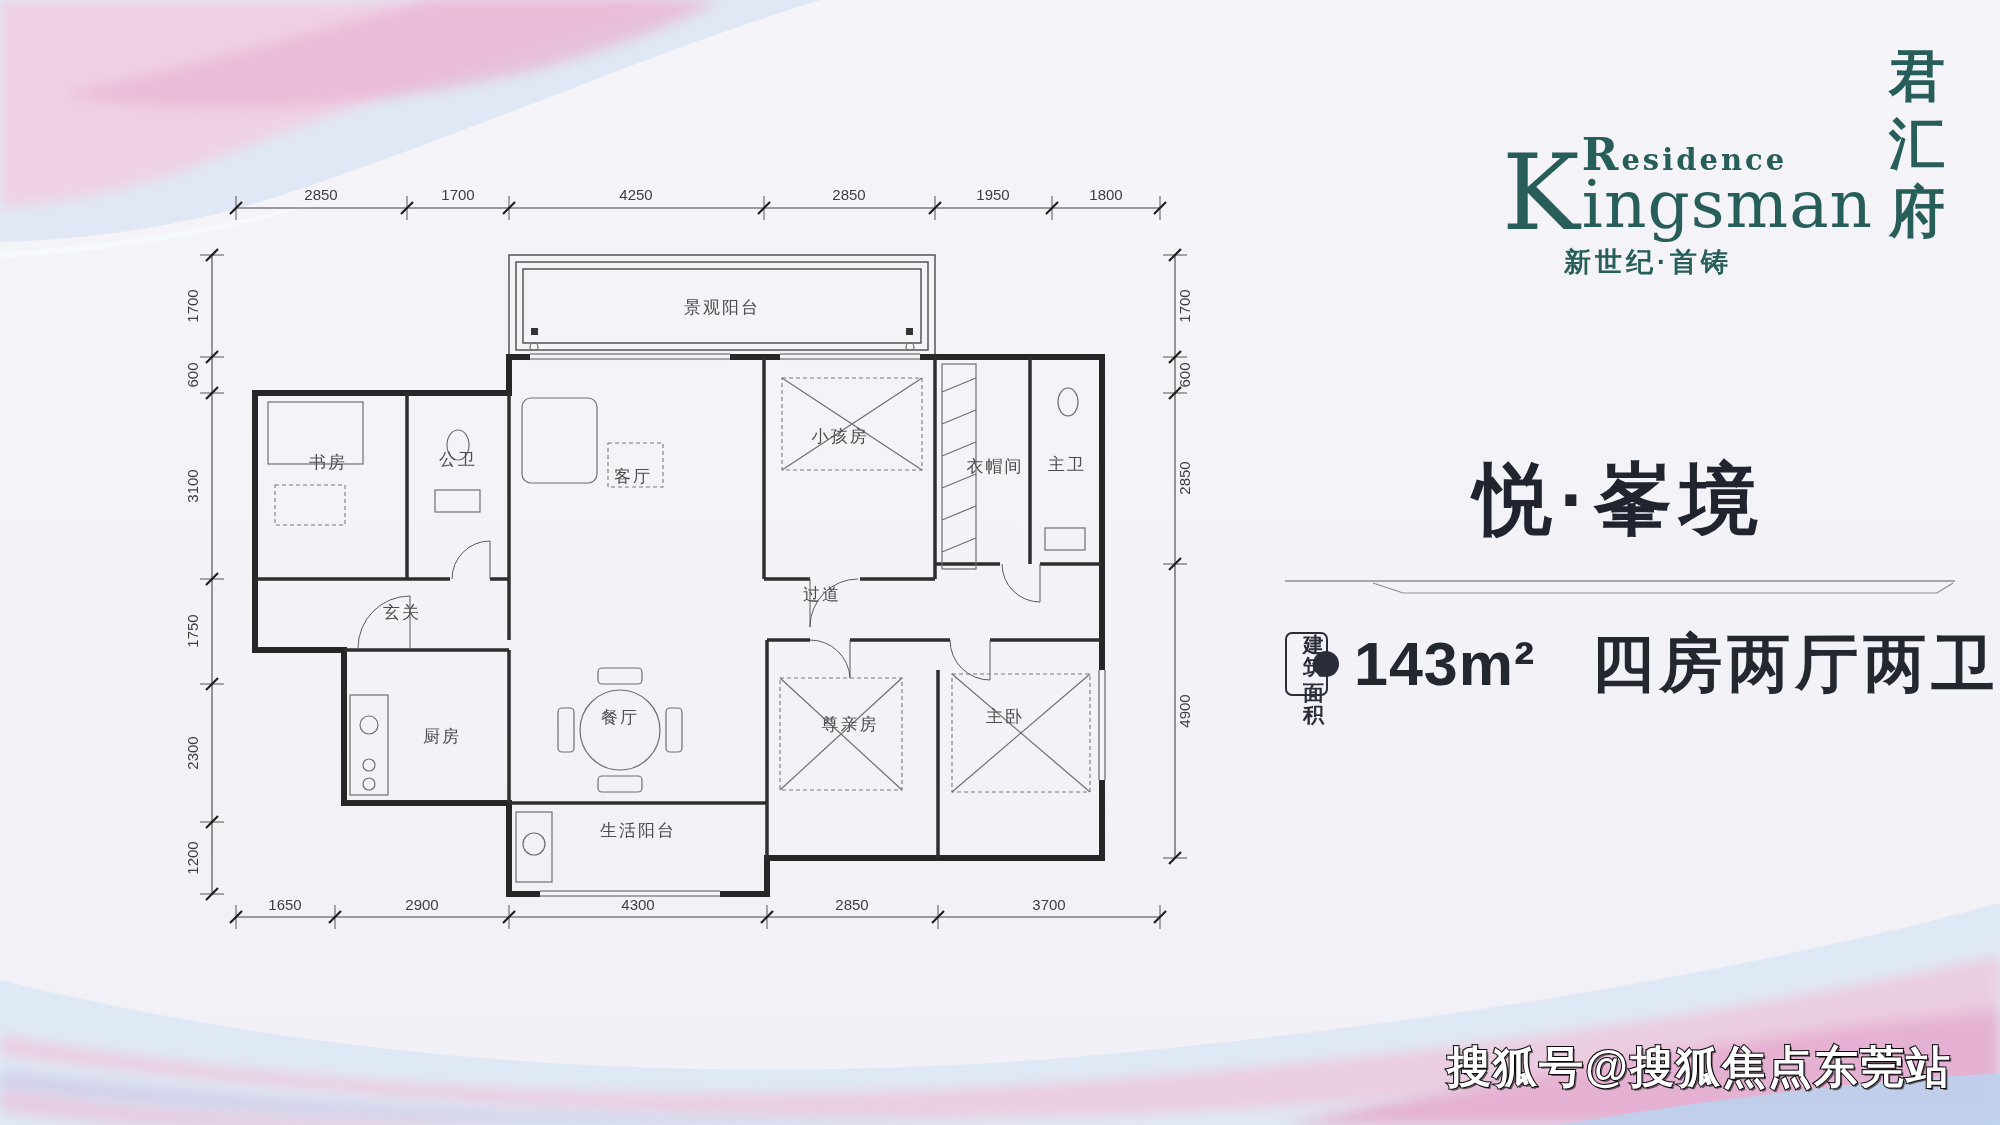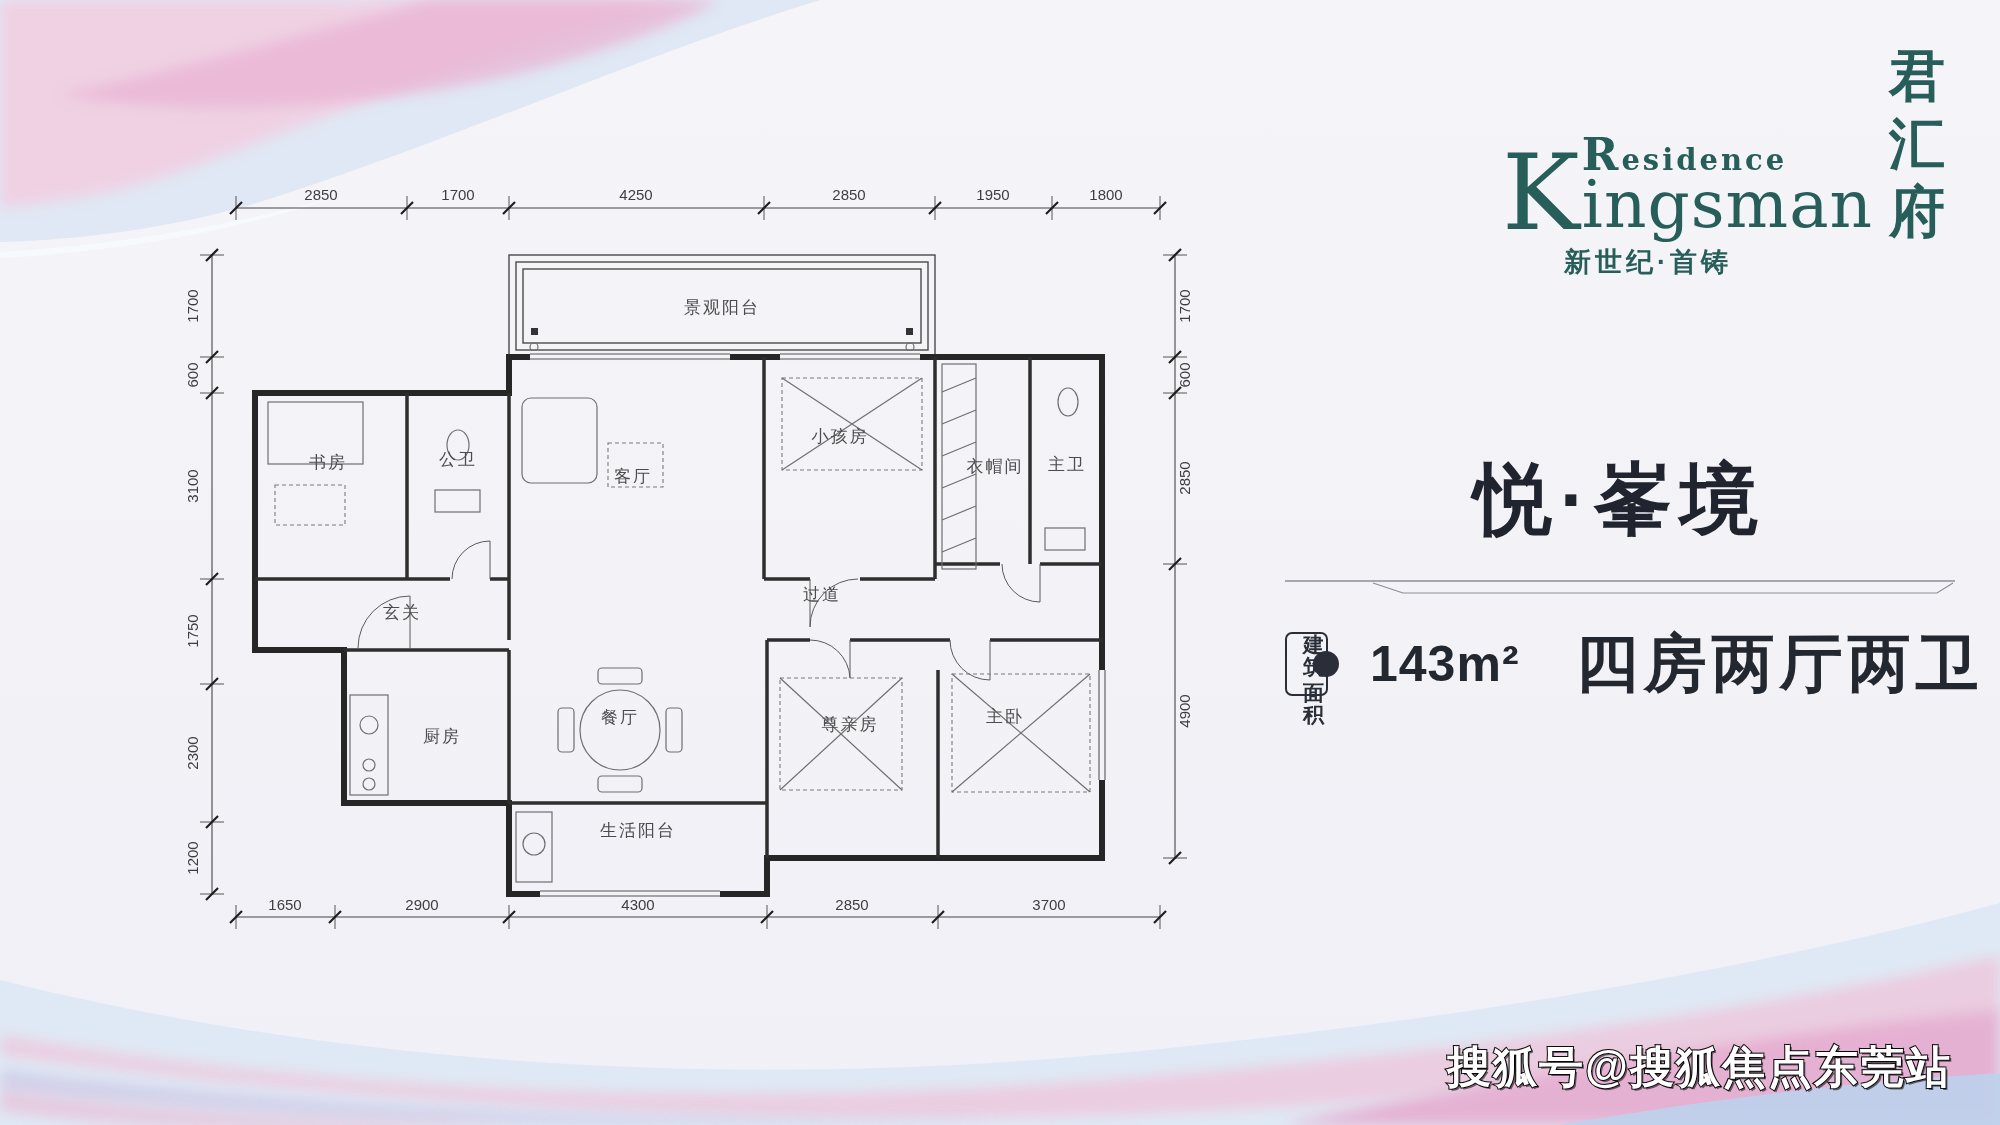--- a/index.html
+++ b/index.html
@@ -44,21 +44,21 @@
   
   .panel{position:absolute;left:1285px;top:448px;width:670px;color:#23262e;}
   .panel-title{font-size:78px;font-weight:800;text-align:center;letter-spacing:8px;color:#20242e;}
   .panel-divider{margin-top:26px;}
   .spec-row{display:flex;align-items:center;margin-top:24px;}
   .area-box{position:relative;width:66px;height:60px;border:2.5px solid #2a2e38;border-radius:7px;
     display:flex;flex-direction:column;justify-content:space-between;align-items:center;gap:4px;padding-left:16px;}
   .area-box span{font-size:21px;font-weight:700;line-height:1.05;color:#2a2e38;letter-spacing:2px;}
   .approx-circle{position:absolute;right:-13px;top:50%;margin-top:-13px;width:26px;height:26px;border-radius:50%;
     background:#2a2e38;color:#fff;font-size:14px;font-weight:700;display:flex;align-items:center;justify-content:center;}
-  .area-value{font-size:50px;font-weight:700;letter-spacing:1px;margin-left:42px;color:#23272f;}
+  .area-value{font-size:61px;font-weight:700;letter-spacing:1px;margin-left:26px;color:#23272f;}
   .layout-text{font-size:63px;font-weight:800;letter-spacing:5px;margin-left:56px;color:#23272f;white-space:nowrap;}
 
   
   .watermark{
     position:absolute;right:48px;bottom:28px;font-size:44px;font-weight:700;letter-spacing:2px;
     color:#ffffff;-webkit-text-stroke:2px #111;paint-order:stroke fill;
     text-shadow:2px 2px 0 rgba(0,0,0,.55), -1px -1px 0 rgba(0,0,0,.4);
   }
 </style>
 </head>

